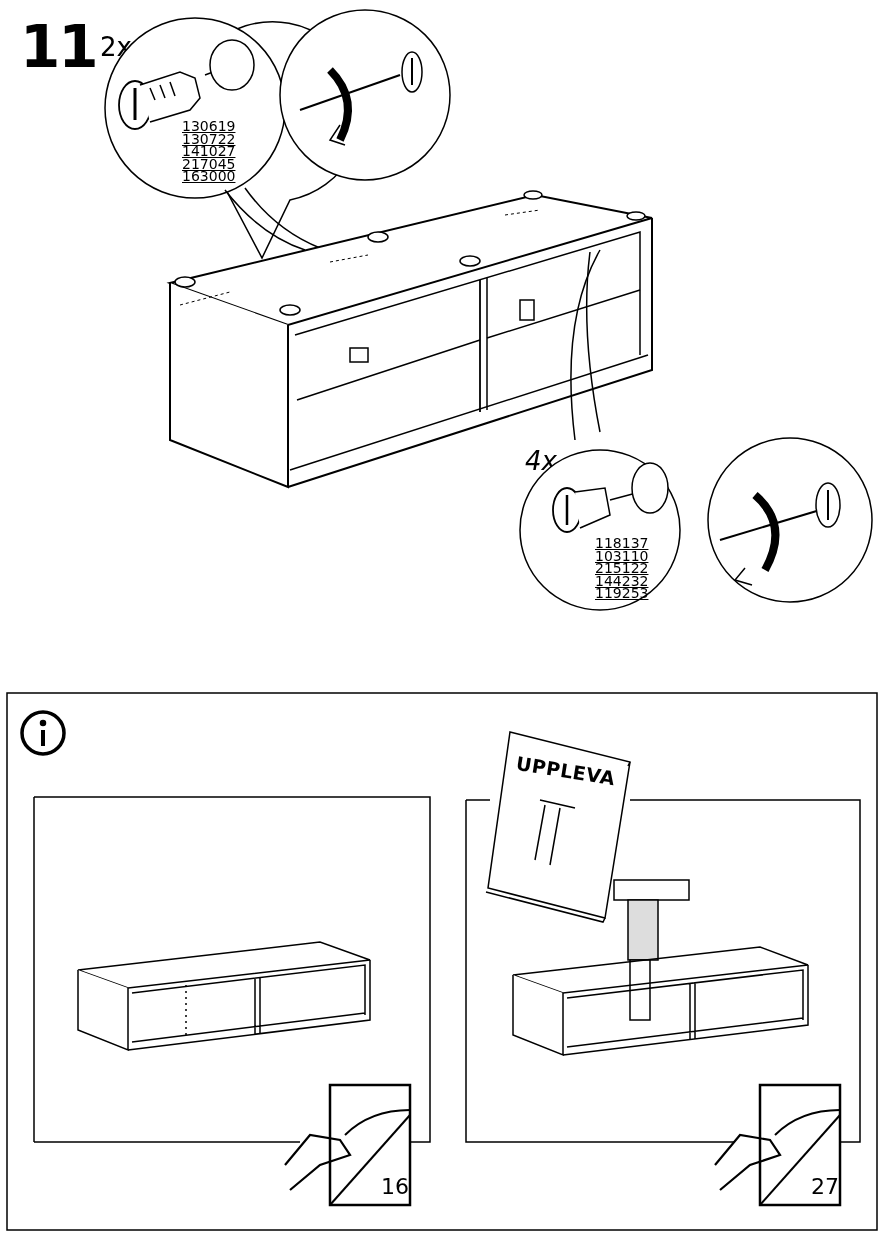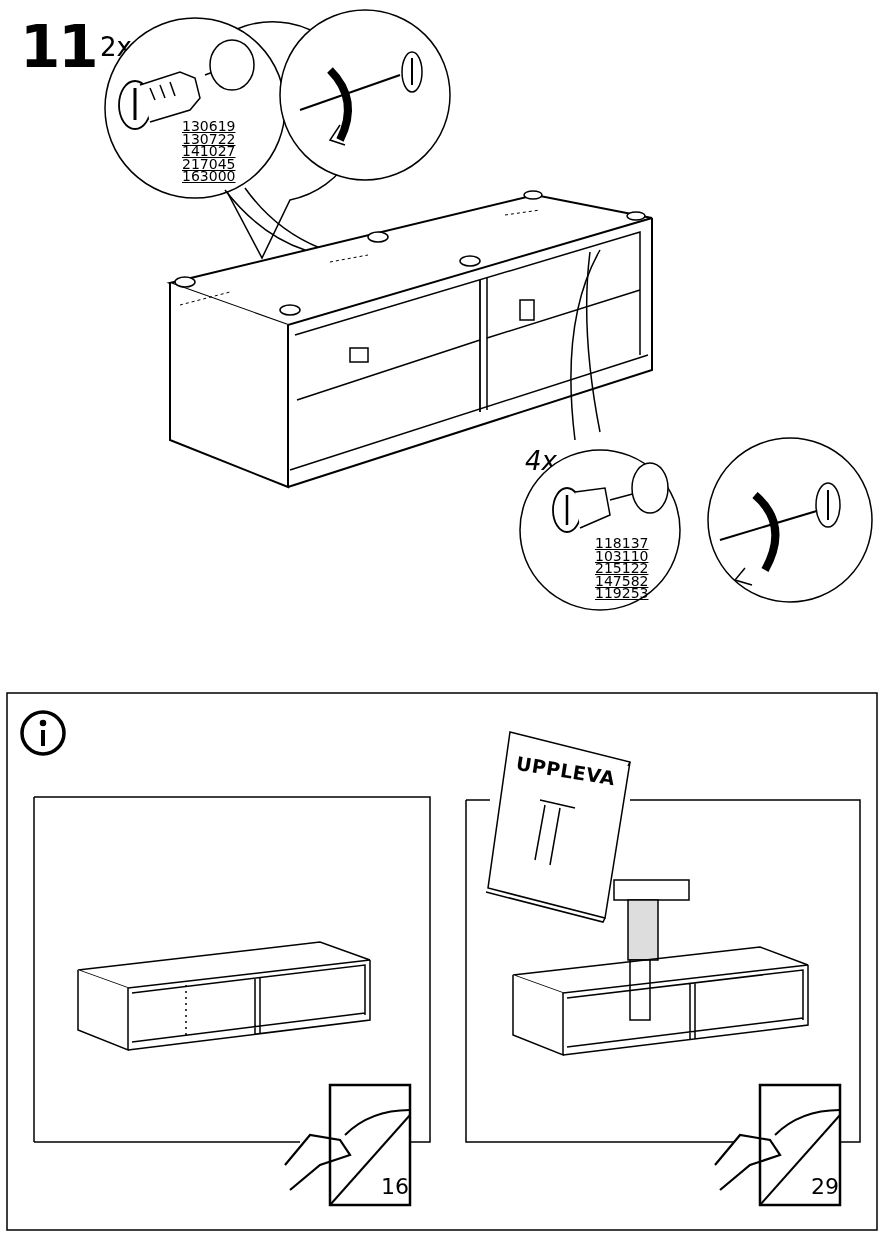--- a/index.html
+++ b/index.html
@@ -155,20 +155,20 @@
   <div>130619</div>
   <div>130722</div>
   <div>141027</div>
   <div>217045</div>
   <div>163000</div>
 </div>
 <div class="abs part-list" style="left:595px; top:537px;">
   <div>118137</div>
   <div>103110</div>
   <div>215122</div>
-  <div>147582</div>
+  <div>144232</div>
   <div>119253</div>
 </div>
 
 <div class="abs booklet-title" style="left:518px; top:752px;">UPPLEVA</div>
 
 <div class="abs page-num" style="left:381px; top:1176px;">16</div>
-<div class="abs page-num" style="left:811px; top:1176px;">29</div>
+<div class="abs page-num" style="left:811px; top:1176px;">27</div>
 
 </body></html>

